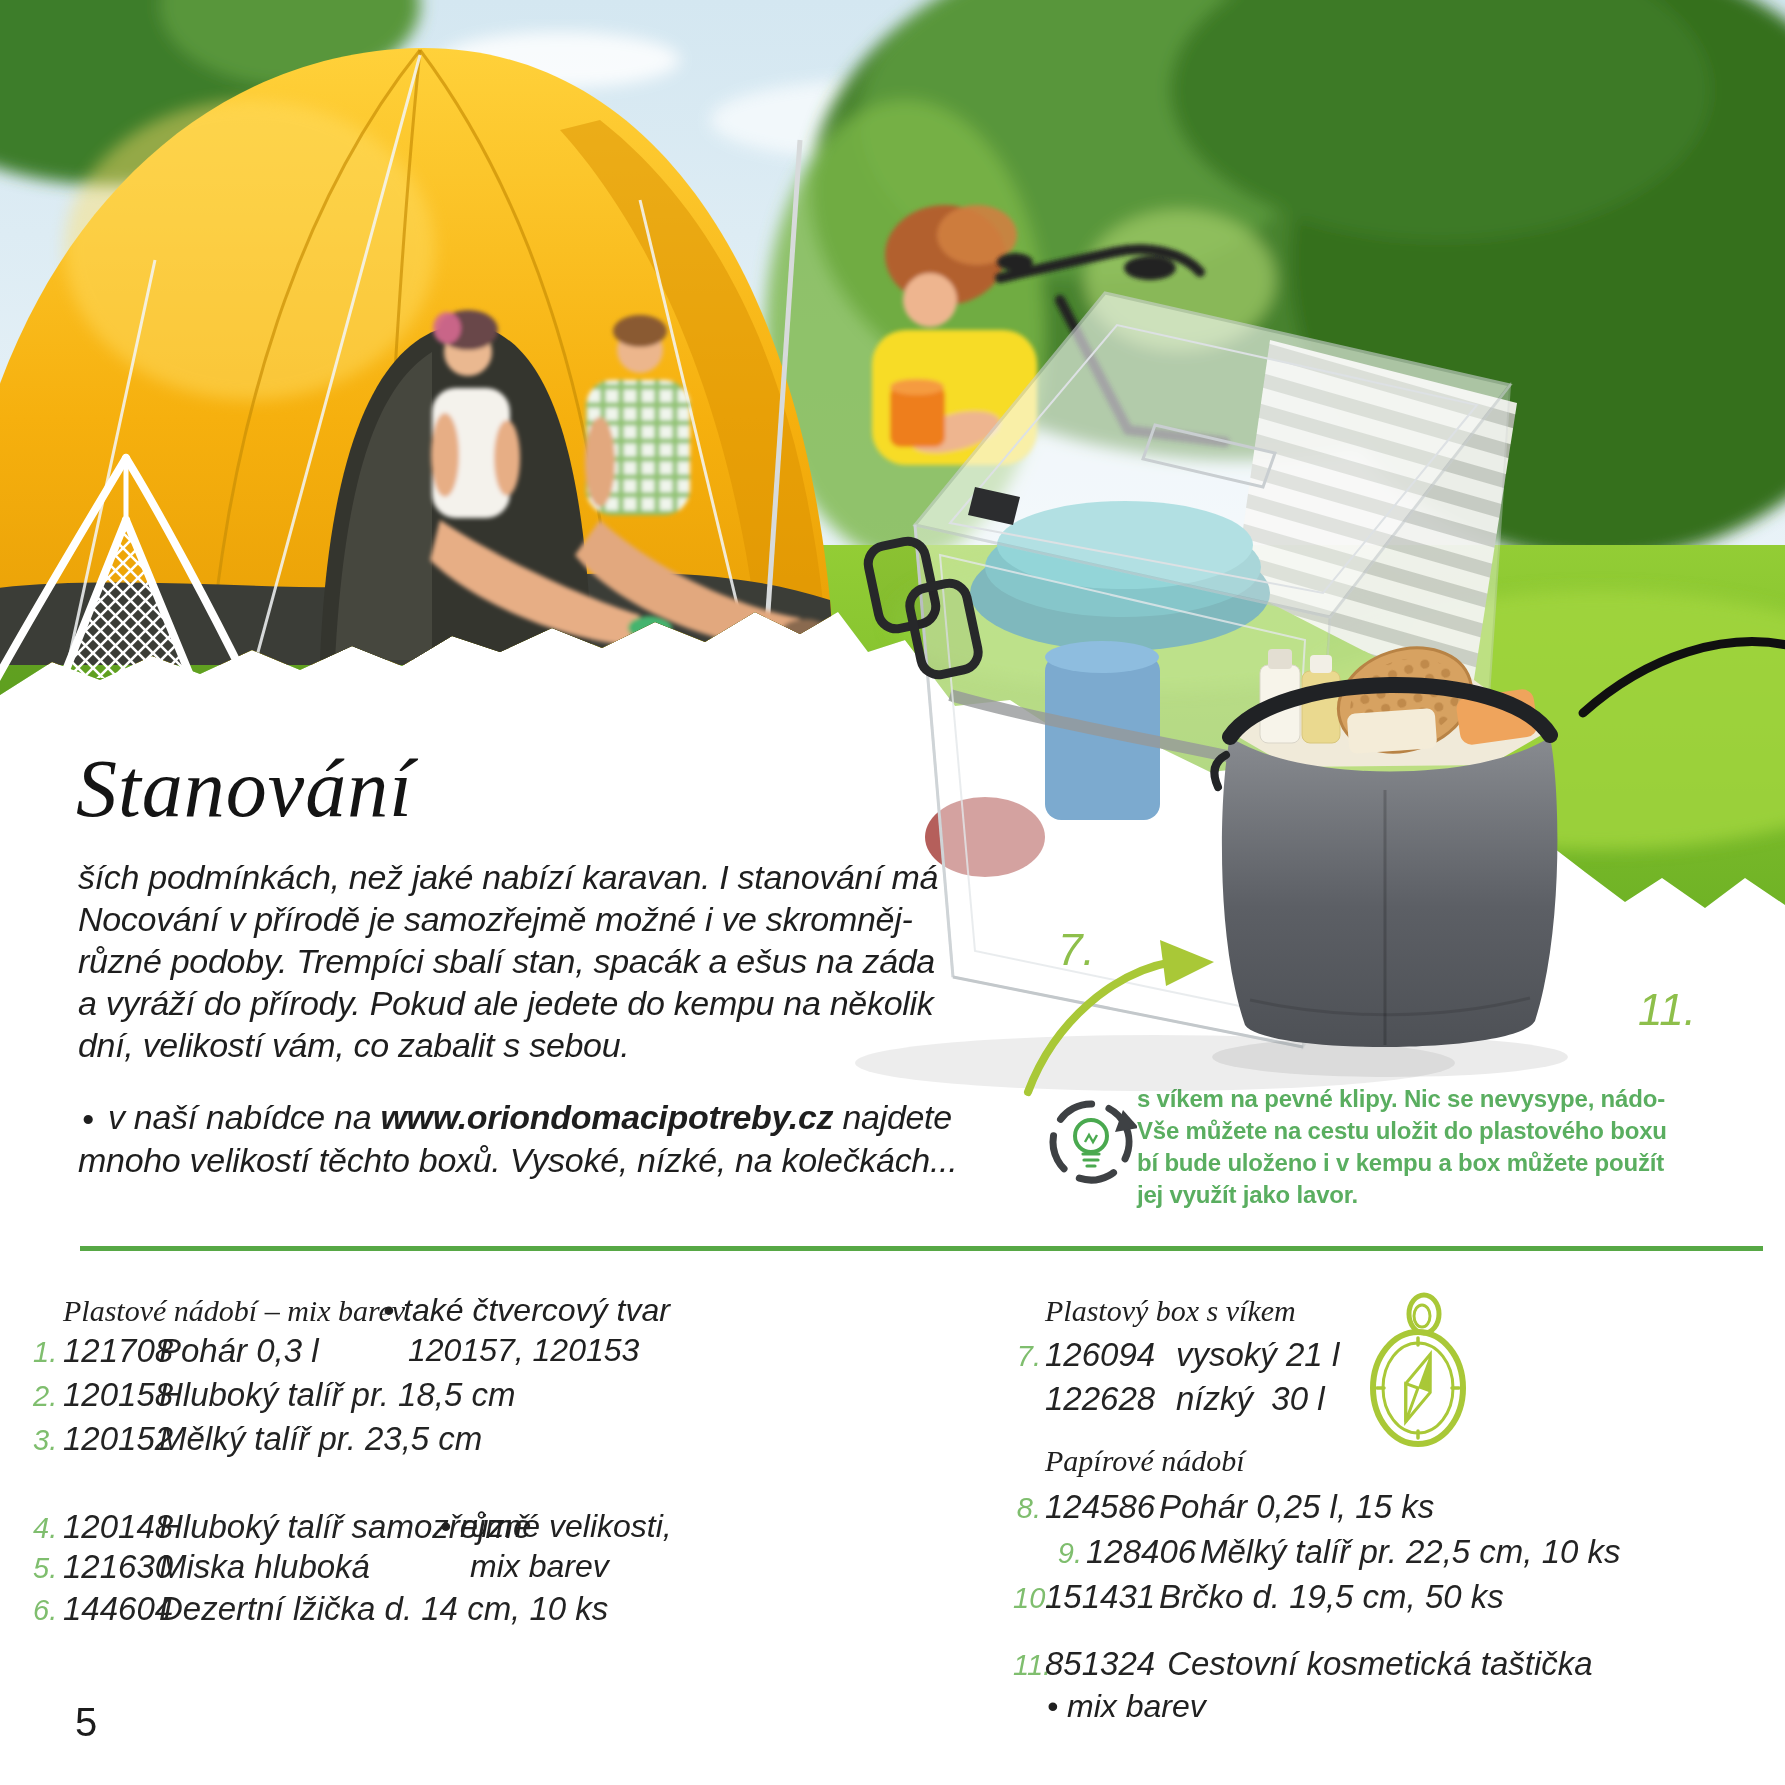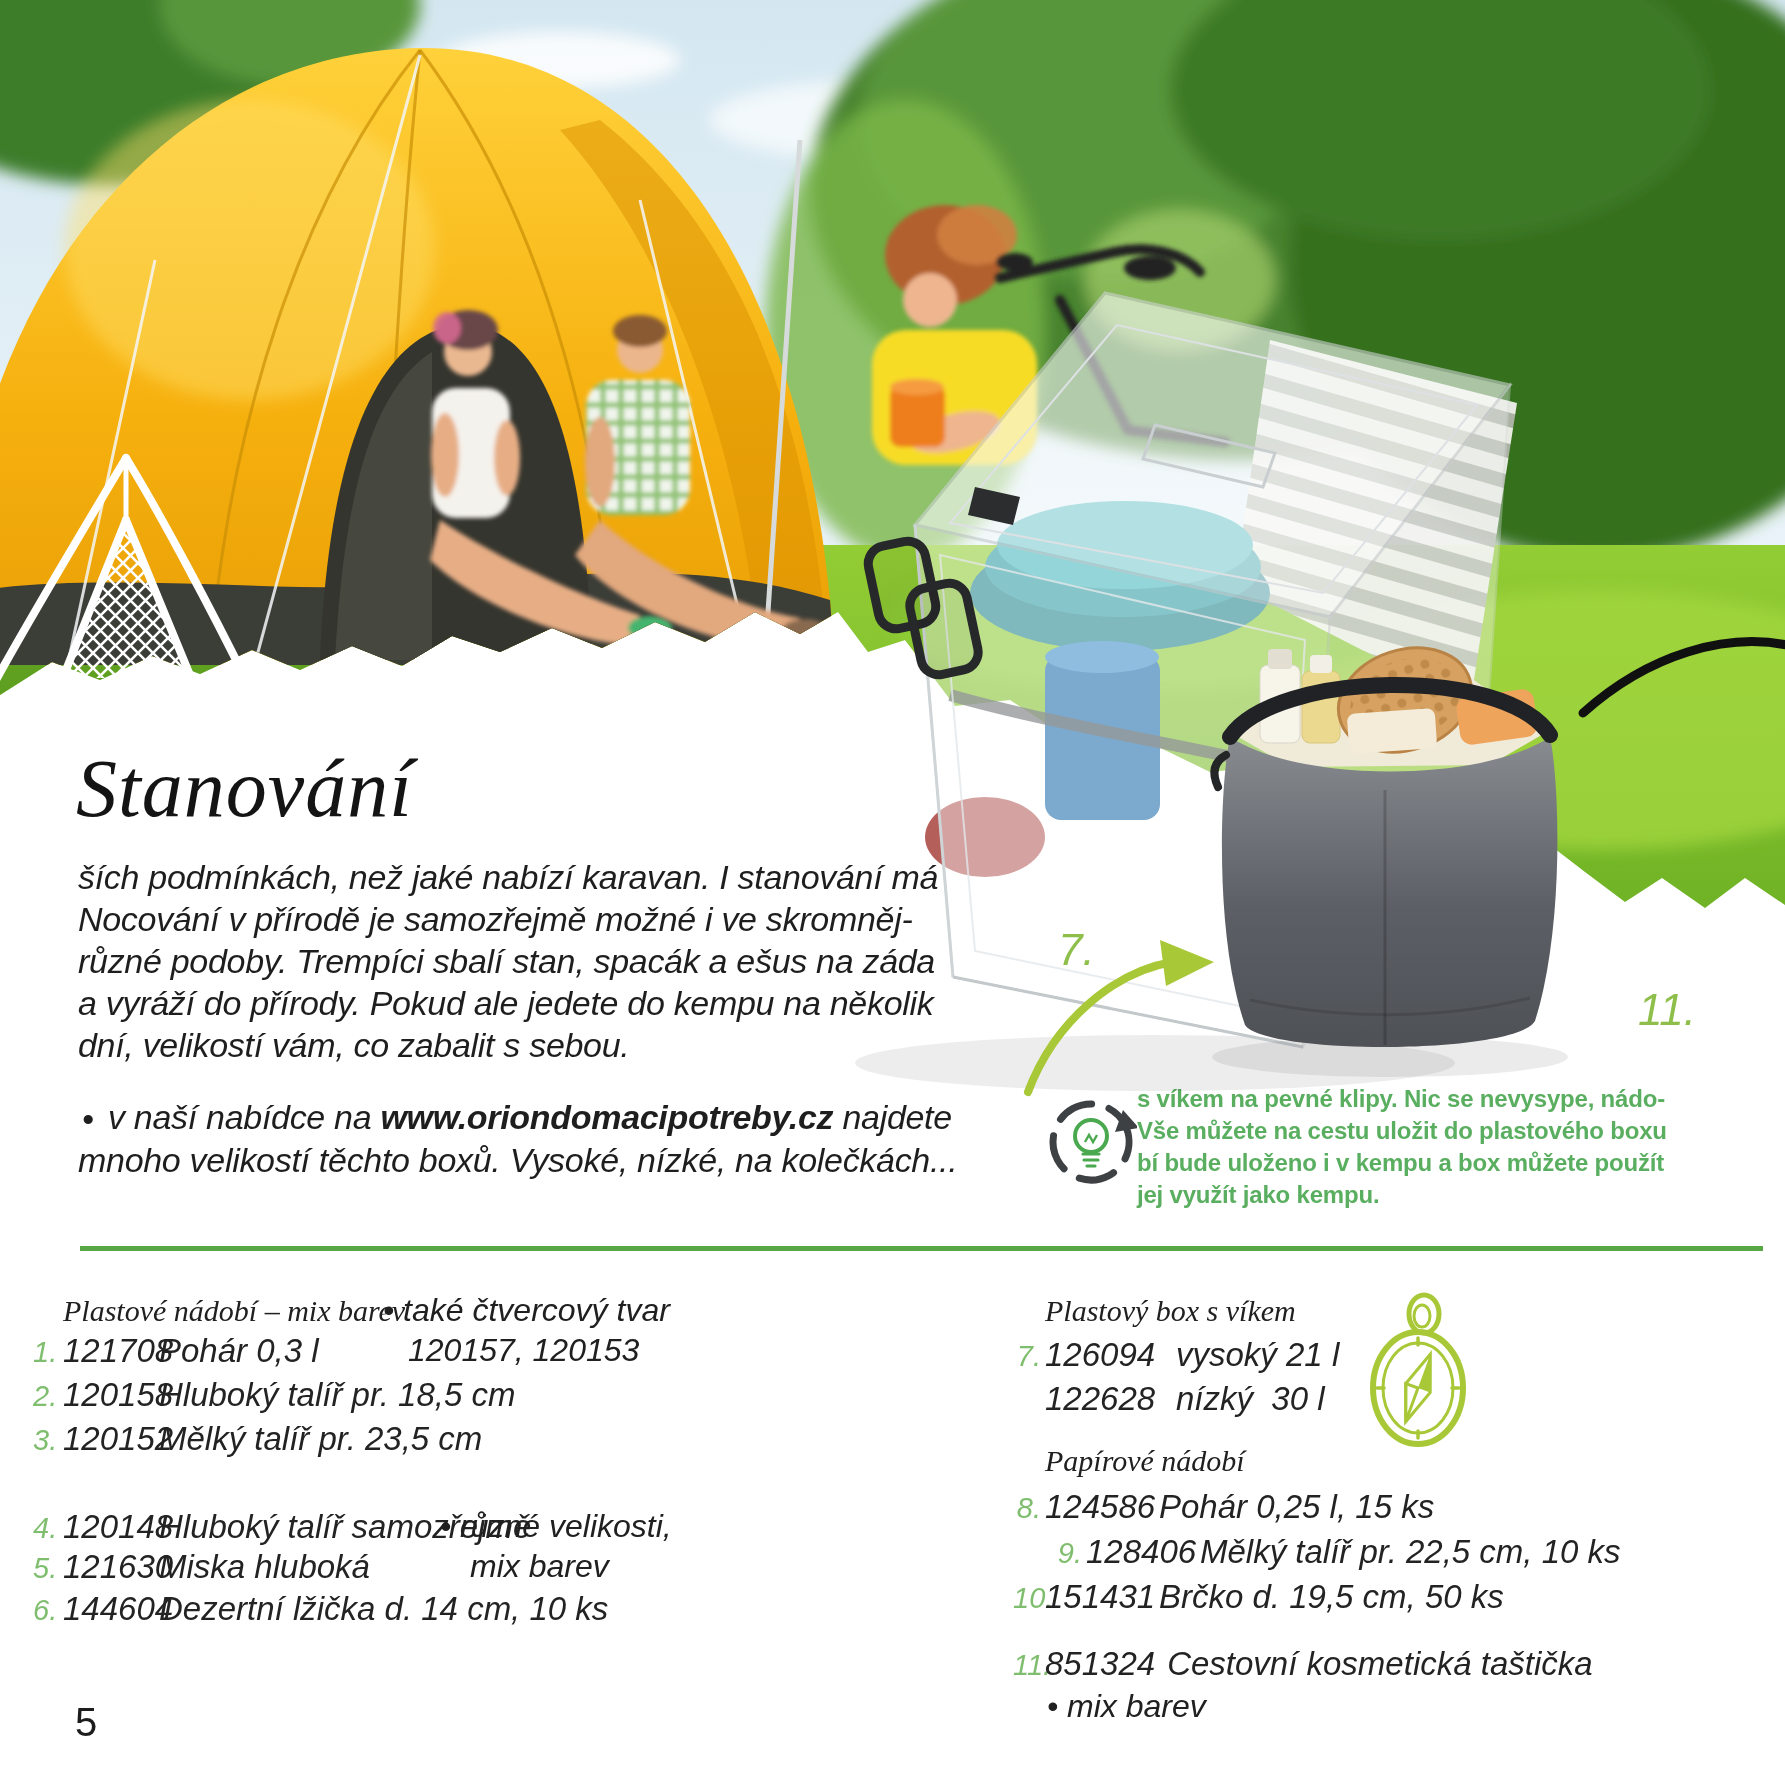--- a/index.html
+++ b/index.html
@@ -265,21 +265,21 @@
   <circle cx="46" cy="46" r="38" fill="none" stroke="#3e4144" stroke-width="7" stroke-dasharray="36 18" stroke-linecap="round" transform="rotate(-28 46 46)"></circle>
   <polygon points="78,14 94,32 70,36" fill="#3e4144"></polygon>
   <circle cx="46" cy="40" r="16" fill="#ffffff" stroke="#4aa94f" stroke-width="4"></circle>
   <path d="M 40,46 l 4,-7 4,7 4,-7" stroke="#4aa94f" stroke-width="2.4" fill="none"></path>
   <path d="M 38,58 h 16 M 39,64 h 14 M 42,70 h 8" stroke="#4aa94f" stroke-width="3.2" stroke-linecap="round"></path>
 </svg>
 <div class="tip-text">
   <div>s víkem na pevné klipy. Nic se nevysype, nádo-</div>
   <div>Vše můžete na cestu uložit do plastového boxu</div>
   <div>bí bude uloženo i v kempu a box můžete použít</div>
-  <div>jej využít jako kempu.</div>
+  <div>jej využít jako lavor.</div>
 </div>
 
 <div class="sep"></div>
 
 <div class="list-h" style="left:63px;top:1294px;">Plastové nádobí – mix barev</div>
 <div class="note" style="left:383px;top:1292px;">• také čtvercový tvar</div>
 <div class="note" style="left:408px;top:1332px;">120157, 120153</div>
 
 <div class="row l" style="left:33px;top:1332px;"><span class="num">1.</span><span class="code">121708</span><span class="name">Pohár 0,3 l</span></div>
 <div class="row l" style="left:33px;top:1376px;"><span class="num">2.</span><span class="code">120158</span><span class="name">Hluboký talíř pr. 18,5 cm</span></div>

